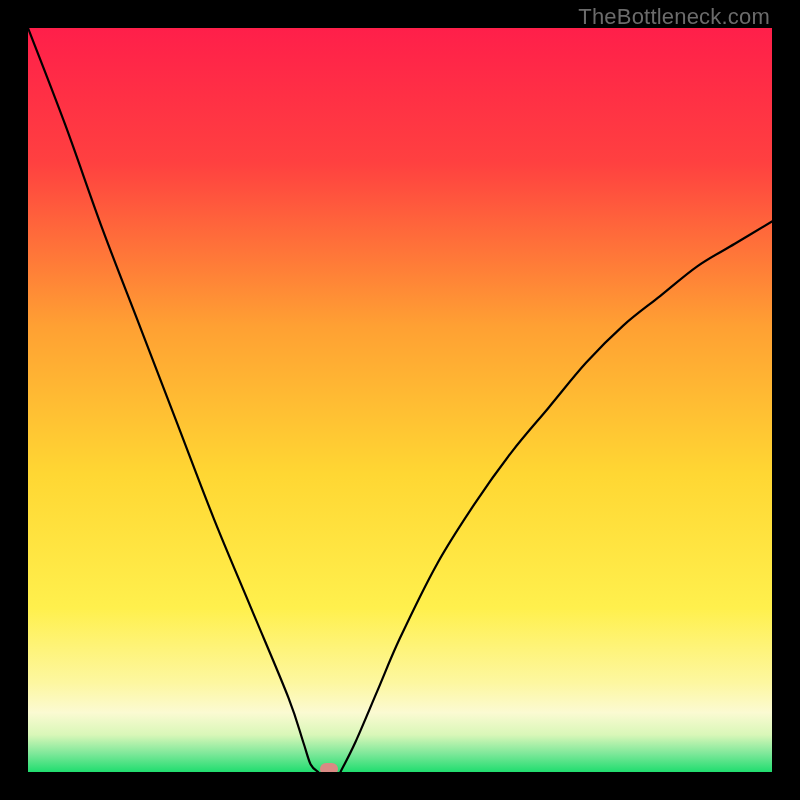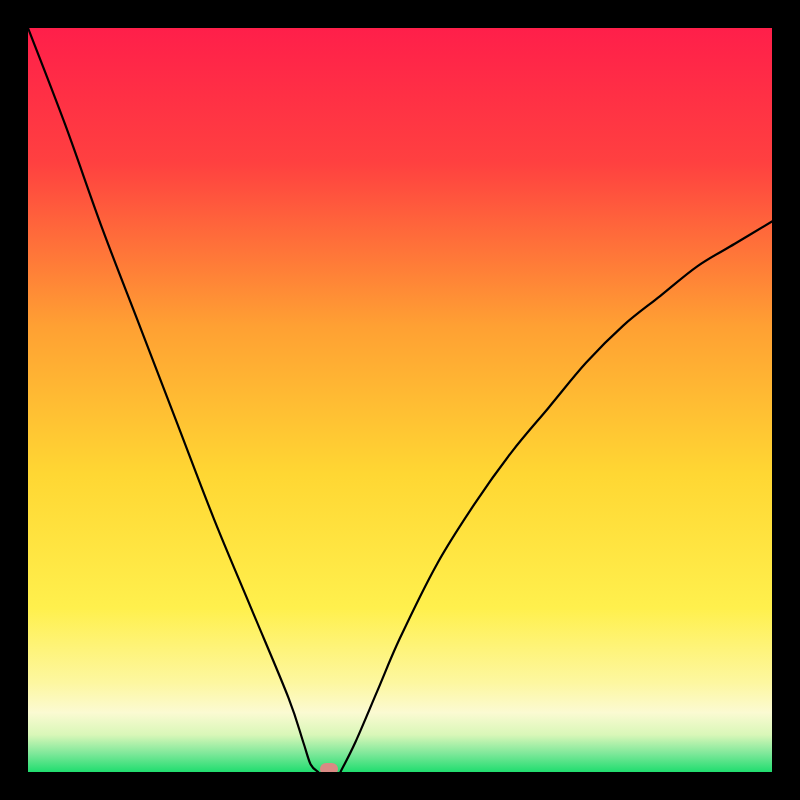--- a/index.html
+++ b/index.html
@@ -49,20 +49,21 @@
     border-radius: 6px;
     background: #d98a84;
     transform: translate(-50%, -50%);
   }
 </style>
 </head>
 <body>
 
 <div class="frame">
 
+  <div class="watermark">TheBottleneck.com</div>
 
   <div class="plot-area">
 
     <svg class="gradient-bg" viewBox="0 0 744 744" preserveAspectRatio="none">
       <defs>
         <linearGradient id="bg-grad" x1="0" y1="0" x2="0" y2="1">
             <stop offset="0%" stop-color="#ff1f4a"></stop>
             <stop offset="18%" stop-color="#ff4040"></stop>
             <stop offset="40%" stop-color="#ffa033"></stop>
             <stop offset="60%" stop-color="#ffd733"></stop>

